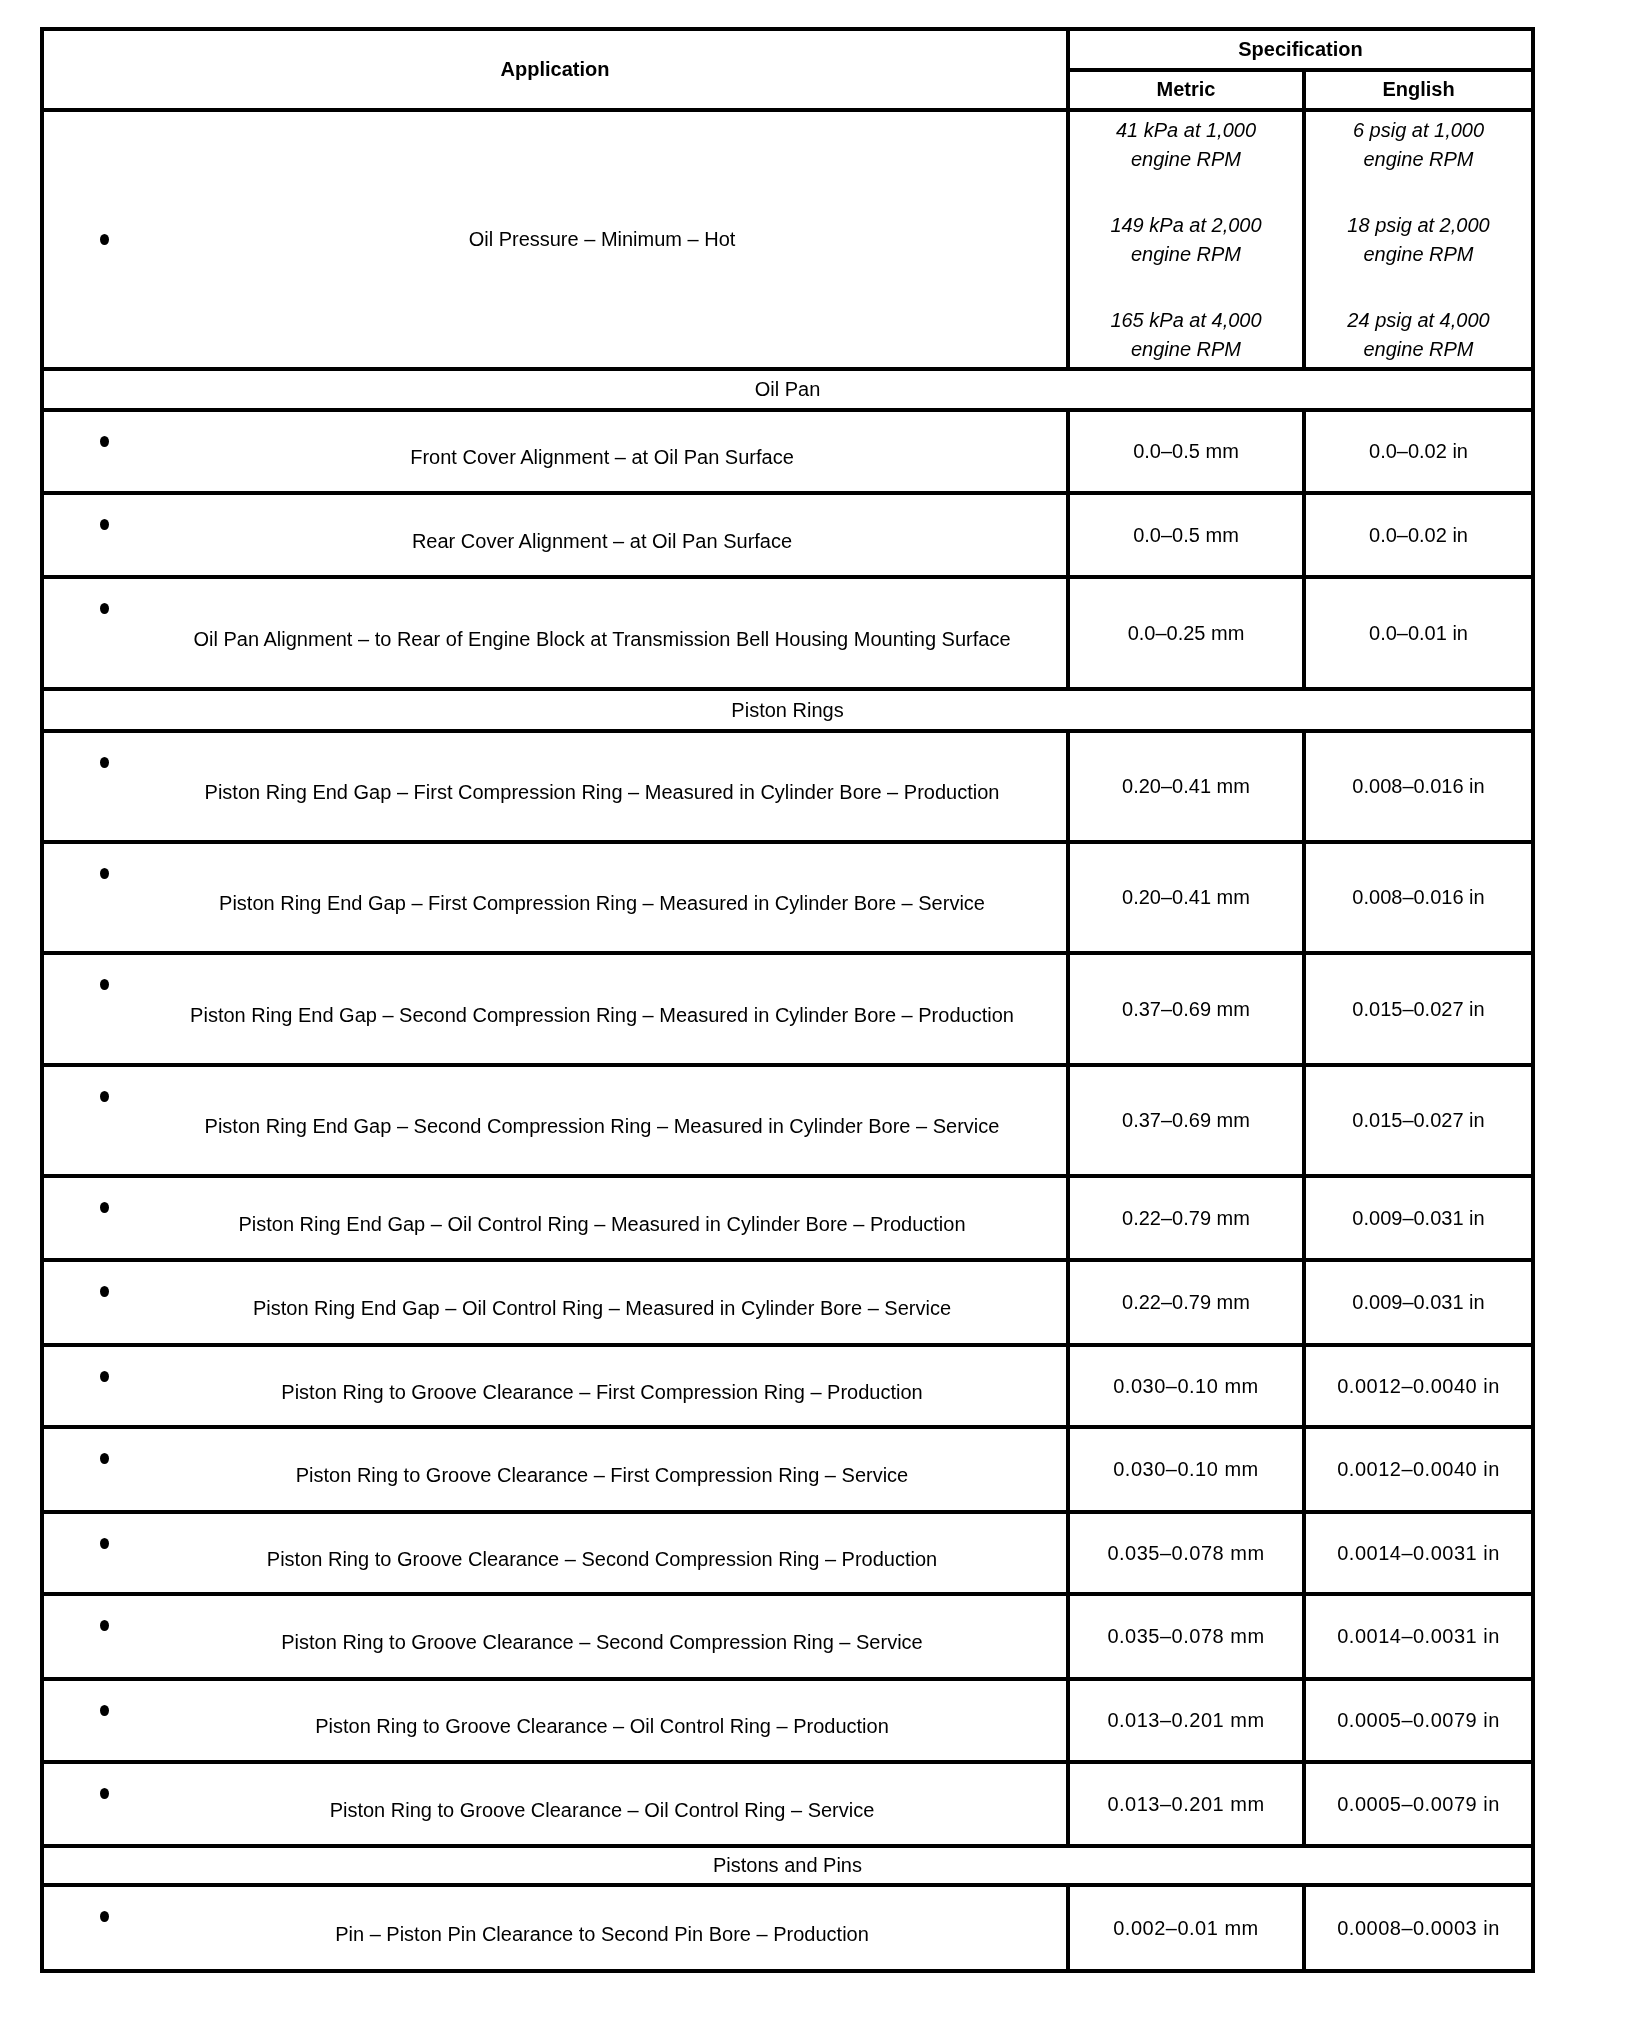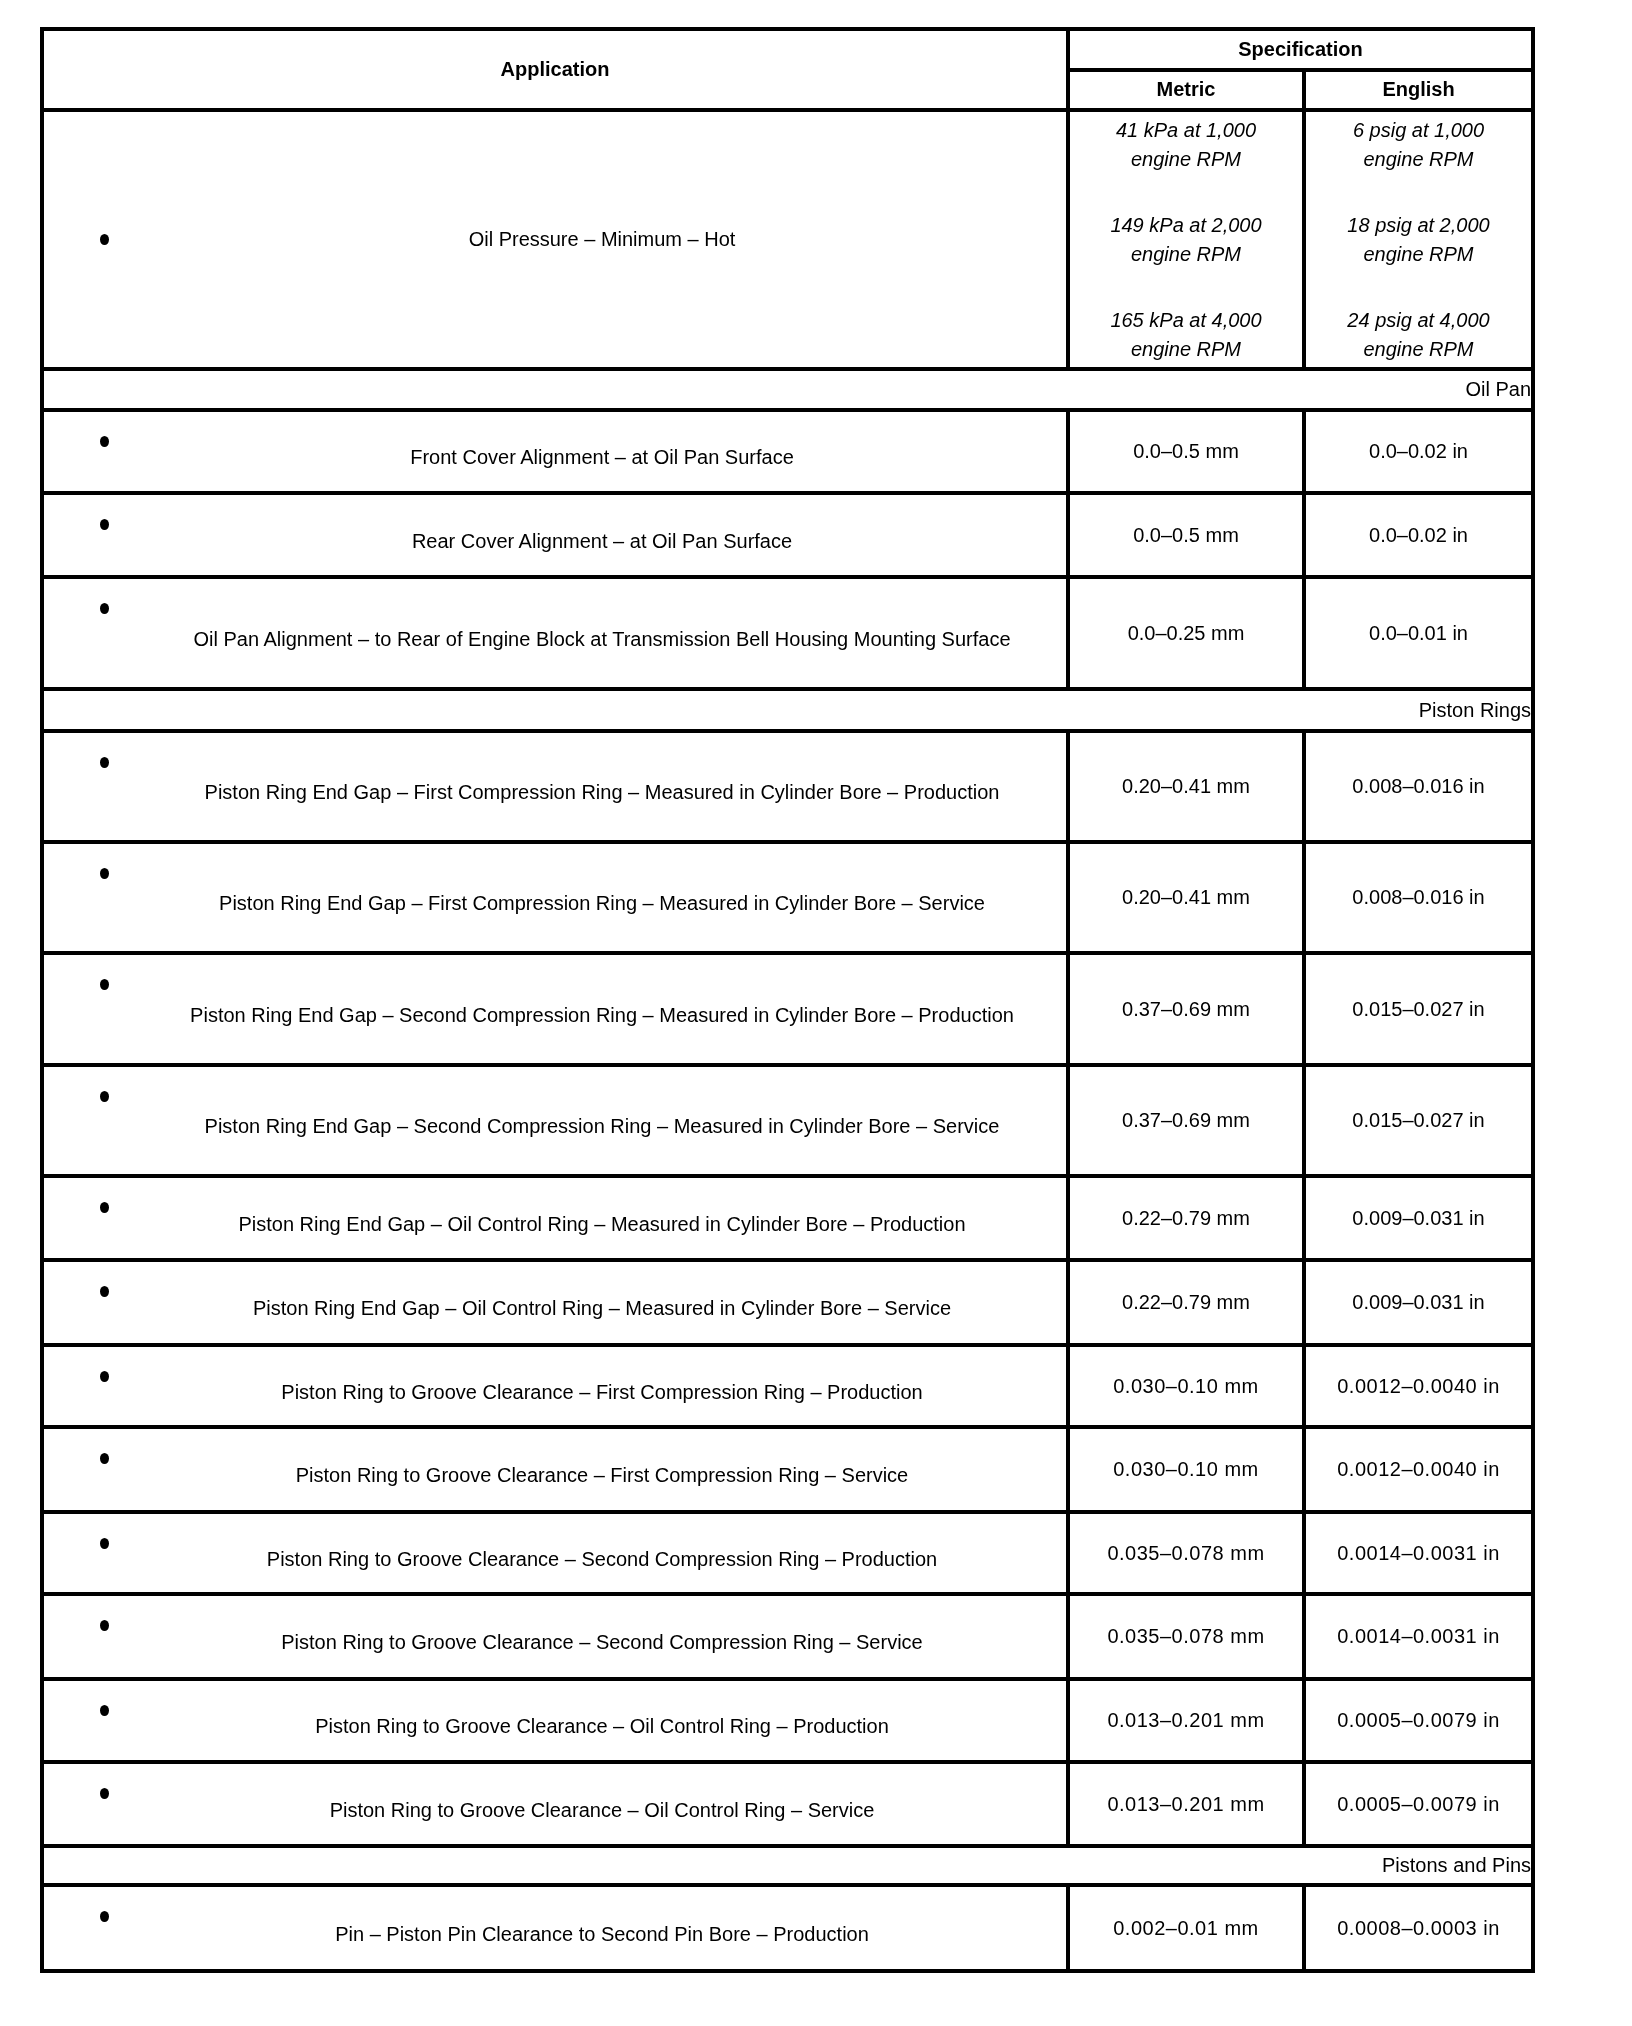--- a/index.html
+++ b/index.html
@@ -10,21 +10,21 @@
     font-size: 20px; line-height: 29px;
   }
   table.spec td, table.spec th { border: 4px solid #000; padding: 0; vertical-align: middle; }
   col.c-app { width: 1026px; }
   col.c-met { width: 236px; }
   col.c-eng { width: 229px; }
   th { font-weight: bold; text-align: center; }
   th.app-h { height: 77px; }
   th.spec-h { height: 36px; }
   th.sub-h { height: 36px; }
-  td.section { text-align: right; padding-left: 4px; height: 35px; vertical-align: middle; }
+  td.section { text-align: center; padding-left: 4px; height: 35px; vertical-align: middle; }
   td.app { vertical-align: top; position: relative; text-align: center; }
   td.app .bullet { position: absolute; left: 56px; top: 14px; }
   td.app .txt { display: block; margin-left: 104px; margin-right: 10px; padding-top: 12px; }
   td.app.mid { vertical-align: middle; }
   td.app.mid .bullet { top: auto; }
   td.val { text-align: center; }
   .mono { letter-spacing: 0.5px; }
   .multi div { margin: 0; font-style: italic; }
   .multi .gap { height: 37px; }
   .bullet-dot { display: inline-block; width: 9px; height: 11px; border-radius: 50%; background: #000; }

